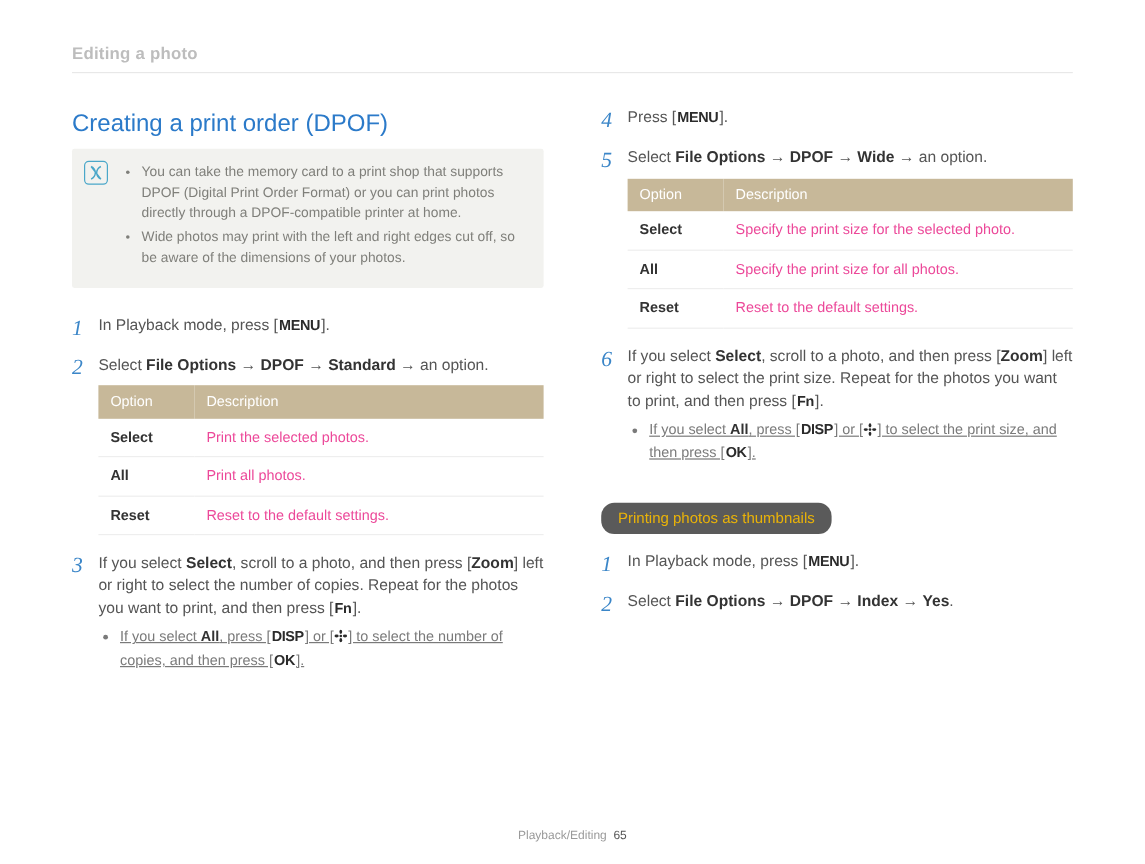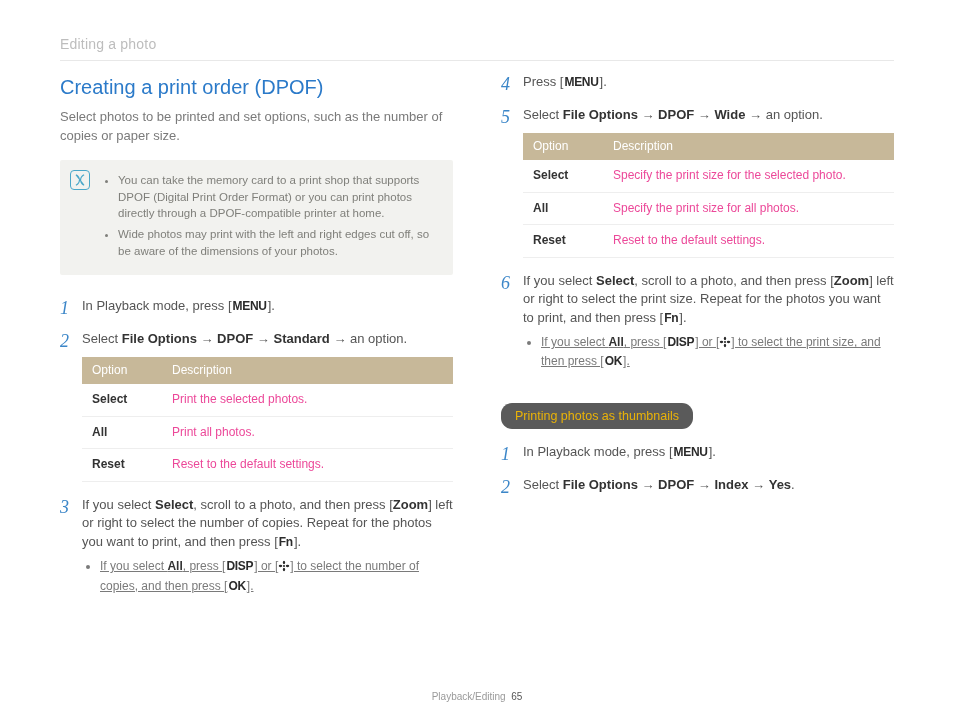--- a/index.html
+++ b/index.html
@@ -10,25 +10,25 @@
     font-family: Arial, Helvetica, sans-serif;
     color: #555;
     font-size: 13px;
     line-height: 1.45;
     padding: 34px 60px 0 60px;
     position: relative;
   }
   .header-crumb {
     color: #bdbdbd;
     font-size: 14px;
-    font-weight: 400;
+    font-weight: 700;
     letter-spacing: 0.2px;
     border-bottom: 1px solid #e8e8e8;
     padding-bottom: 6px;
-    margin-bottom: 12px;
+    margin-bottom: 28px;
   }
   .cols { display: flex; gap: 48px; }
   .col { flex: 1 1 0; }
   h2 {
     color: #2b7ac9;
     font-size: 20px;
     font-weight: 400;
     margin-bottom: 6px;
   }
   .intro { color: #7a7a7a; font-size: 13px; margin-bottom: 14px; }
@@ -123,21 +123,20 @@
 </style>
 </head>
 <body>
 
 <div class="header-crumb">Editing a photo</div>
 
 <div class="cols">
 
   <div class="col">
     <h2>Creating a print order (DPOF)</h2>
-    <p class="intro">Select photos to be printed and set options, such as the number of copies or paper size.</p>
 
     <div class="note-box">
       <span class="note-icon">
         <svg viewBox="0 0 24 24">
             <path fill="none" stroke="#4aa7c9" stroke-width="2" d="M5 3l14 18M5 21c4-2 6-6 6-9s-2-7-6-9M19 3c-4 2-6 6-6 9s2 7 6 9"></path>
           </svg>
       </span>
       <ul>
         <li>You can take the memory card to a print shop that supports DPOF (Digital Print Order Format) or you can print photos directly through a DPOF-compatible printer at home.</li>
         <li>Wide photos may print with the left and right edges cut off, so be aware of the dimensions of your photos.</li>

